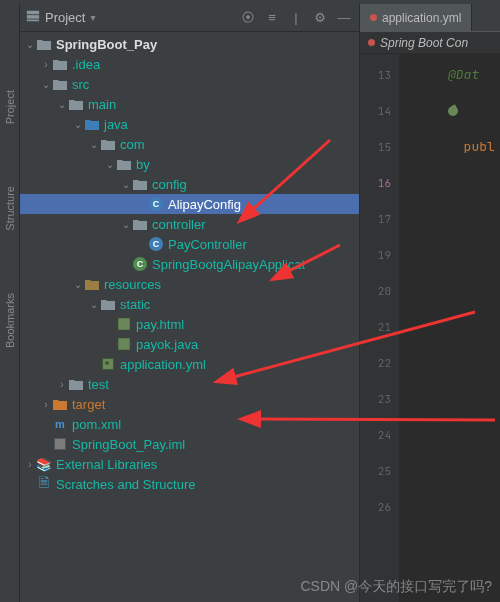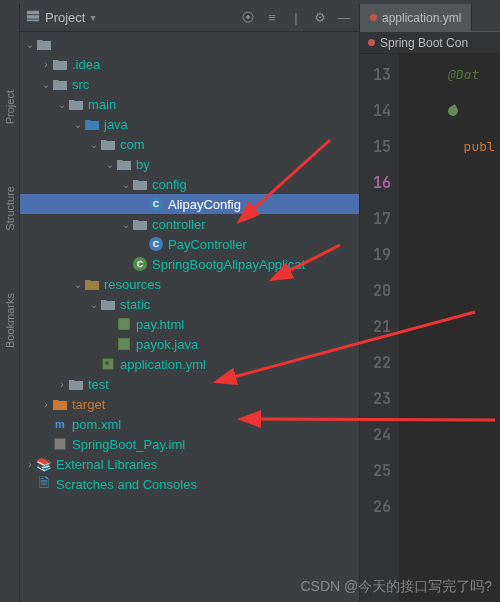--- a/index.html
+++ b/index.html
@@ -186,39 +186,39 @@
   }
   .breadcrumb2 {
     height: 22px;
     background: #313335;
     border-bottom: 1px solid #2b2b2b;
     display: flex; align-items: center;
     padding: 8px 8px;
     font-size: 12px;
     color: #bbbbbb;
     gap: 5px;
+    font-style: italic;
   }
   .breadcrumb2 .red-dot {
     width: 7px; height: 7px; border-radius: 50%;
     background: #c75450;
   }
   .gutter-code {
     flex: 1;
     display: flex;
   }
   .gutter {
     width: 40px;
     background: #313335;
     border-right: 1px solid #2b2b2b;
     font-family: "JetBrains Mono", Consolas, monospace;
-    font-size: 15px;
+    font-size: 11px;
     color: #606366;
     text-align: right;
     padding-top: 3px;
-    font-weight: bold;
   }
   .gutter .ln {
     height: 36px;
     line-height: 36px;
     padding-right: 8px;
     position: relative;
   }
   .gutter .ln.hl { color: #a66a9a; }
   .code {
     flex: 1;
@@ -288,20 +288,21 @@
     </div>
 
     <div class="tree">
       <div class="tree-row" style="padding-left:4px">
         <span class="chev exp"></span>
         <span class="node-icon i-folder">
             <svg width="14" height="12" viewBox="0 0 14 12">
               <path d="M0 2h5l1 1h8v9H0z"></path>
             </svg>
           </span>
+        <span class="node-label bold-label">SpringBoot_Pay</span>
       </div>
       <div class="tree-row" style="padding-left:20px">
         <span class="chev col"></span>
         <span class="node-icon i-folder">
             <svg width="14" height="12" viewBox="0 0 14 12">
               <path d="M0 2h5l1 1h8v9H0z"></path>
             </svg>
           </span>
         <span class="node-label">.idea</span>
       </div>
@@ -459,21 +460,21 @@
         <span class="node-label">SpringBoot_Pay.iml</span>
       </div>
       <div class="tree-row" style="padding-left:4px">
         <span class="chev col"></span>
         <span class="node-icon i-lib">📚</span>
         <span class="node-label">External Libraries</span>
       </div>
       <div class="tree-row" style="padding-left:4px">
         <span class="chev none"></span>
         <span class="node-icon i-scratch">🗎</span>
-        <span class="node-label">Scratches and Consoles</span>
+        <span class="node-label">Scratches and Structure</span>
       </div>
     </div>
   </div>
 
   <div class="editor-area">
     <div class="editor-tabs">
       <div class="ed-tab">
         <span class="red-dot"></span>
         <span>application.yml</span>
       </div>

